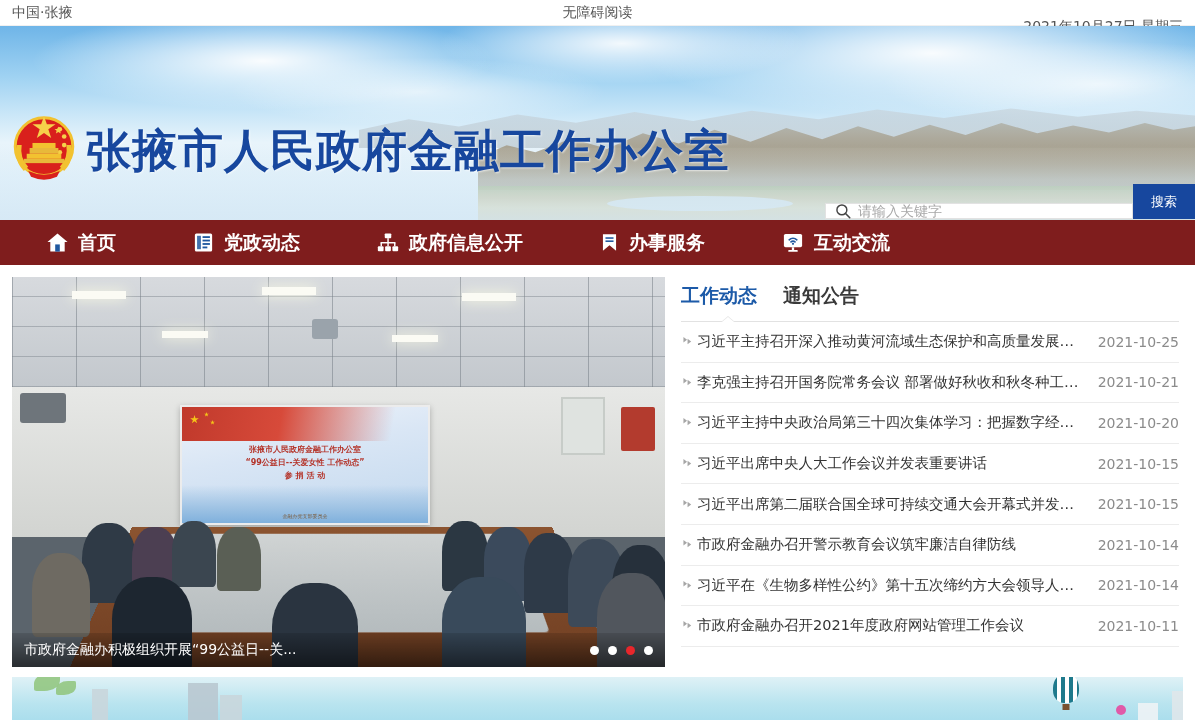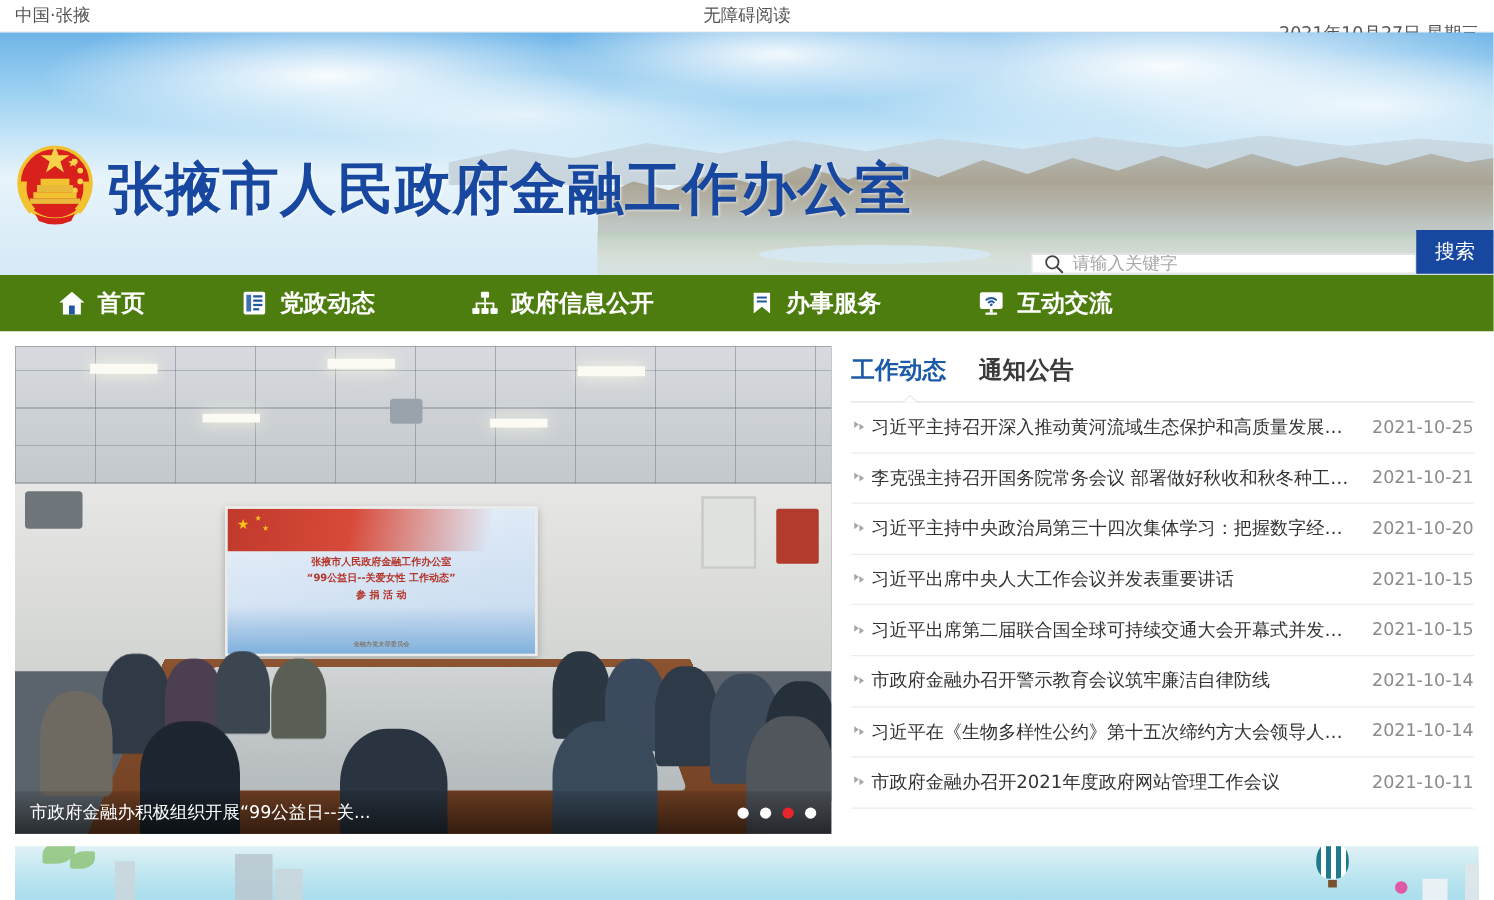--- a/index.html
+++ b/index.html
@@ -92,27 +92,27 @@
   }
   .search-field svg { flex:none; margin-right:6px; }
   .search-input {
     border:0; outline:0; flex:1; height:100%;
     font-size:14px; color:#333; background:transparent;
     font-family:"DejaVu Sans","Liberation Sans",sans-serif;
   }
   .search-input::placeholder { color:#a8a8a8; }
   .search-btn {
     width:62px; background:#17479e; color:#fff;
-    font-size:16px; border:0; cursor:pointer;
+    font-size:13px; border:0; cursor:pointer;
     font-family:"DejaVu Sans","Liberation Sans",sans-serif;
   }
 
   
   .nav {
-    height:45px; background:#4d7c0f;
+    height:45px; background:#7f1d1d;
     display:flex; align-items:center;
   }
   .nav-inner { width:1195px; display:flex; align-items:center; padding-left:46px; }
   .nav-item {
     display:flex; align-items:center; gap:9px;
     color:#fff; font-size:19px; font-weight:bold;
     margin-right:76px; cursor:pointer; white-space:nowrap;
   }
   .nav-item svg { flex:none; }
 

